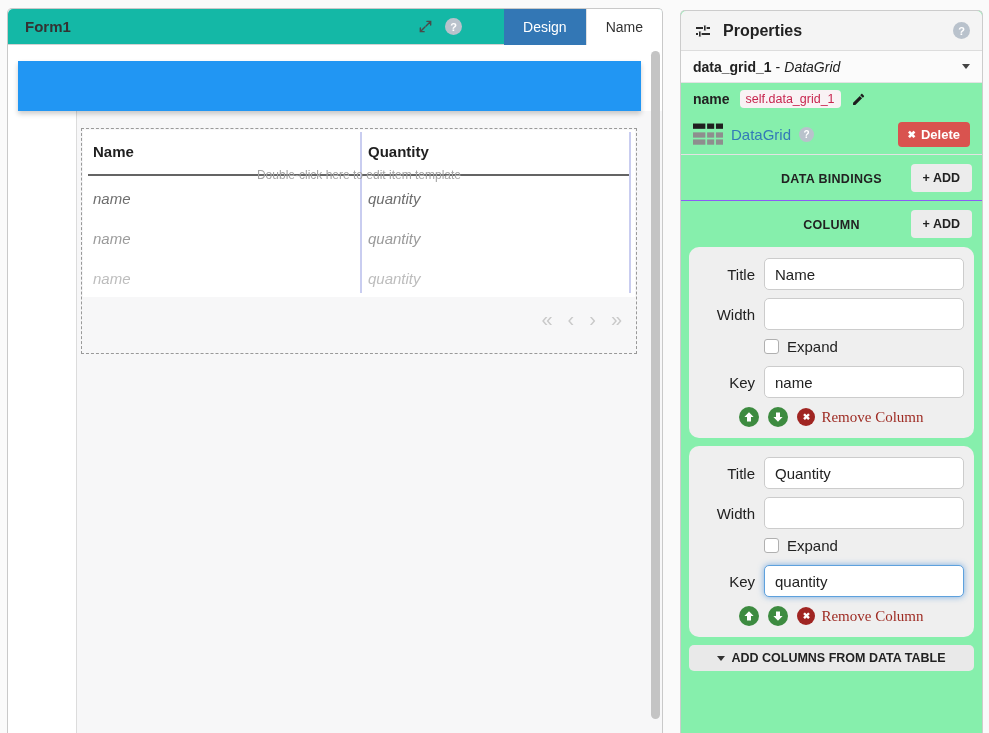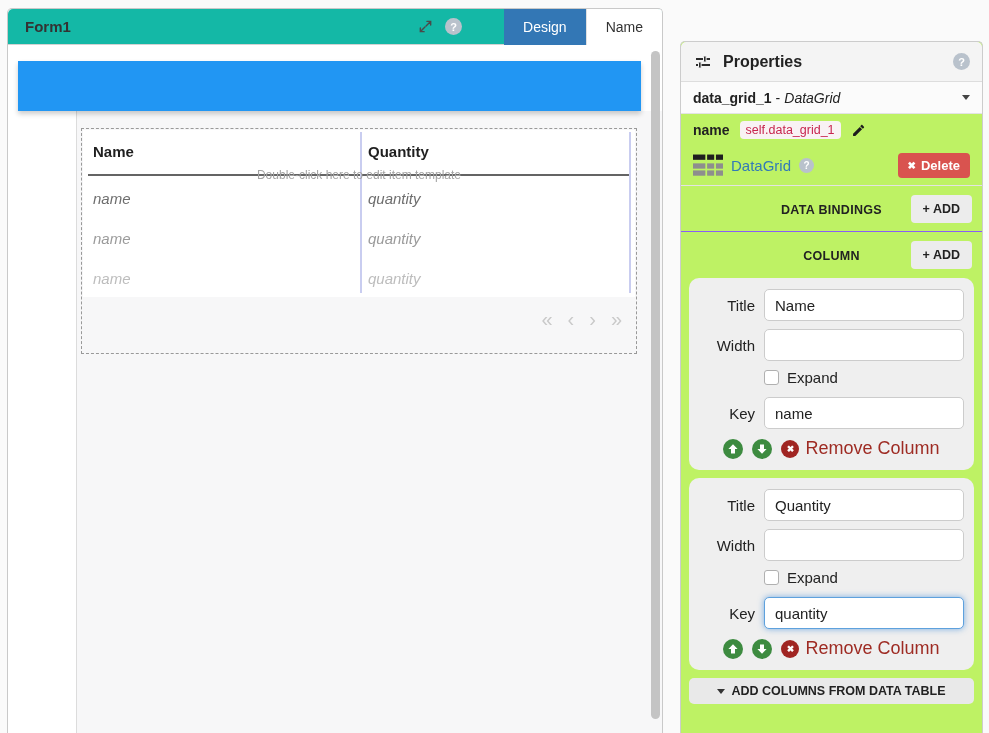--- a/index.html
+++ b/index.html
@@ -67,23 +67,22 @@
   .grow { position:absolute; font-style:italic; font-size:15px; }
   .rowy1 { top:60px; } .rowy2 { top:100px; } .rowy3 { top:140px; }
   .rc1 { left:10px; } .rc2 { left:285px; }
   .shade1 { color:#6e6e6e; } .shade2 { color:#9b9b9b; } .shade3 { color:#bdbdbd; }
   .pager { position:absolute; right:14px; top:180px; display:flex; gap:15px; font-size:20px; color:#c9c9c9; }
   .pager span { line-height:20px; }
 
   
   .panel {
     position:absolute; left:680px; top:10px; width:303px; bottom:0;
-    background:#bef264; border:1px solid #ccc; border-bottom:none;
+    background:#86efac; border:1px solid #ccc; border-bottom:none;
     border-radius:5px 5px 0 0;
-    margin-top:31px;
   }
   .p-header {
     height:40px; background:#f4f4f4; border-bottom:1px solid #ddd;
     border-radius:5px 5px 0 0; display:flex; align-items:center; padding:0 12px; gap:10px;
   }
   .p-title { font-weight:bold; font-size:16px; color:#222; }
   .p-header .help { margin-left:auto; }
 
   .p-selector {
     height:32px; background:#fbfbfb; border-bottom:1px solid #e3e3e3;
@@ -146,21 +145,21 @@
   }
   .actions { display:flex; align-items:center; justify-content:center; gap:9px; padding:1px 0 3px; }
   .circ {
     width:20px; height:20px; border-radius:50%; display:inline-flex;
     align-items:center; justify-content:center; flex:none; cursor:pointer;
   }
   .circ.green { background:var(--c-action-green,#3d8b40); }
   .circ.red { width:18px; height:18px; background:var(--c-action-red,#a02522);
     color:#fff; font-size:9px; font-weight:bold; }
   .remove-grp { display:flex; align-items:center; gap:6px; cursor:pointer; }
-  .remove-label { color:var(--c-remove-text,#9e2b23); font-size:18px; }
+  .remove-label { color:var(--c-remove-text,#9e2b23); font-size:15px;font-family:Liberation Serif, serif; }
 
   .pill-btn {
     margin:0 8px 6px; height:26px; background:#ececec; border-radius:5px;
     display:flex; align-items:center; justify-content:center; gap:6px;
     font-weight:bold; font-size:12.5px; color:#222; cursor:pointer;
   }
   .pill-btn.darker { background:#e9e9e9; }
   .caret-sm {
     width:0; height:0; border-left:4px solid transparent; border-right:4px solid transparent;
     border-top:5px solid #333;

